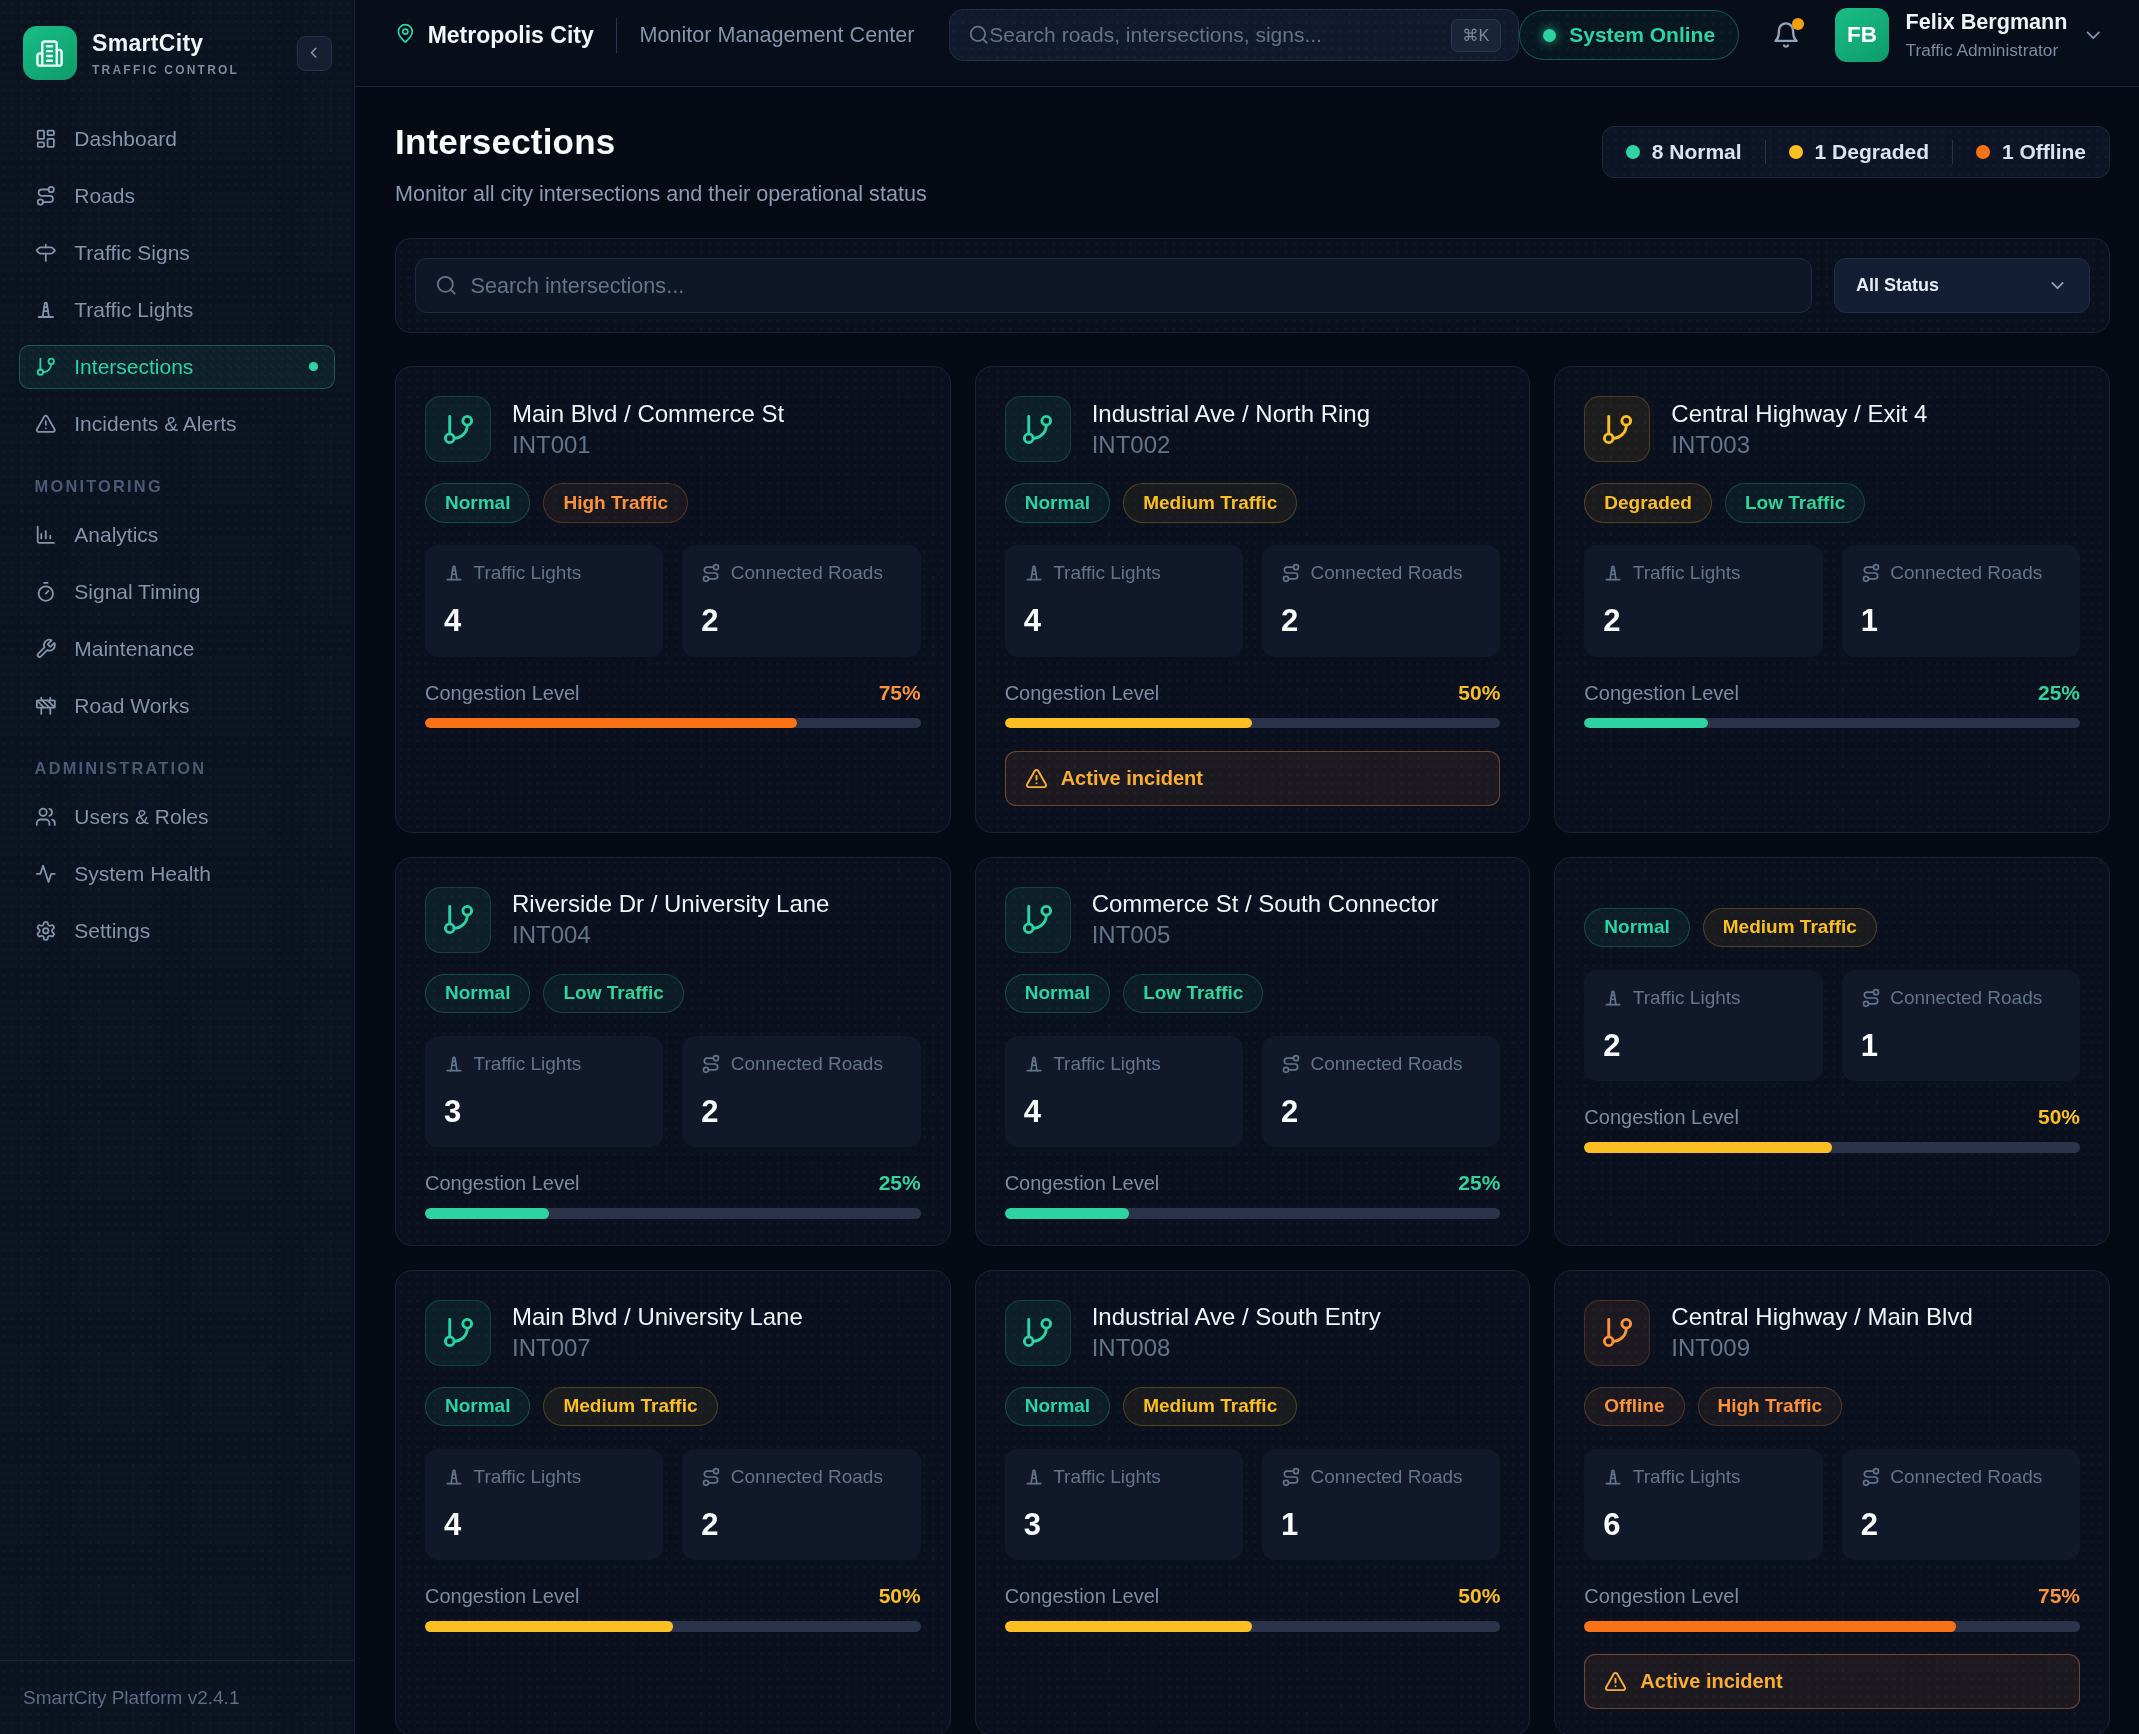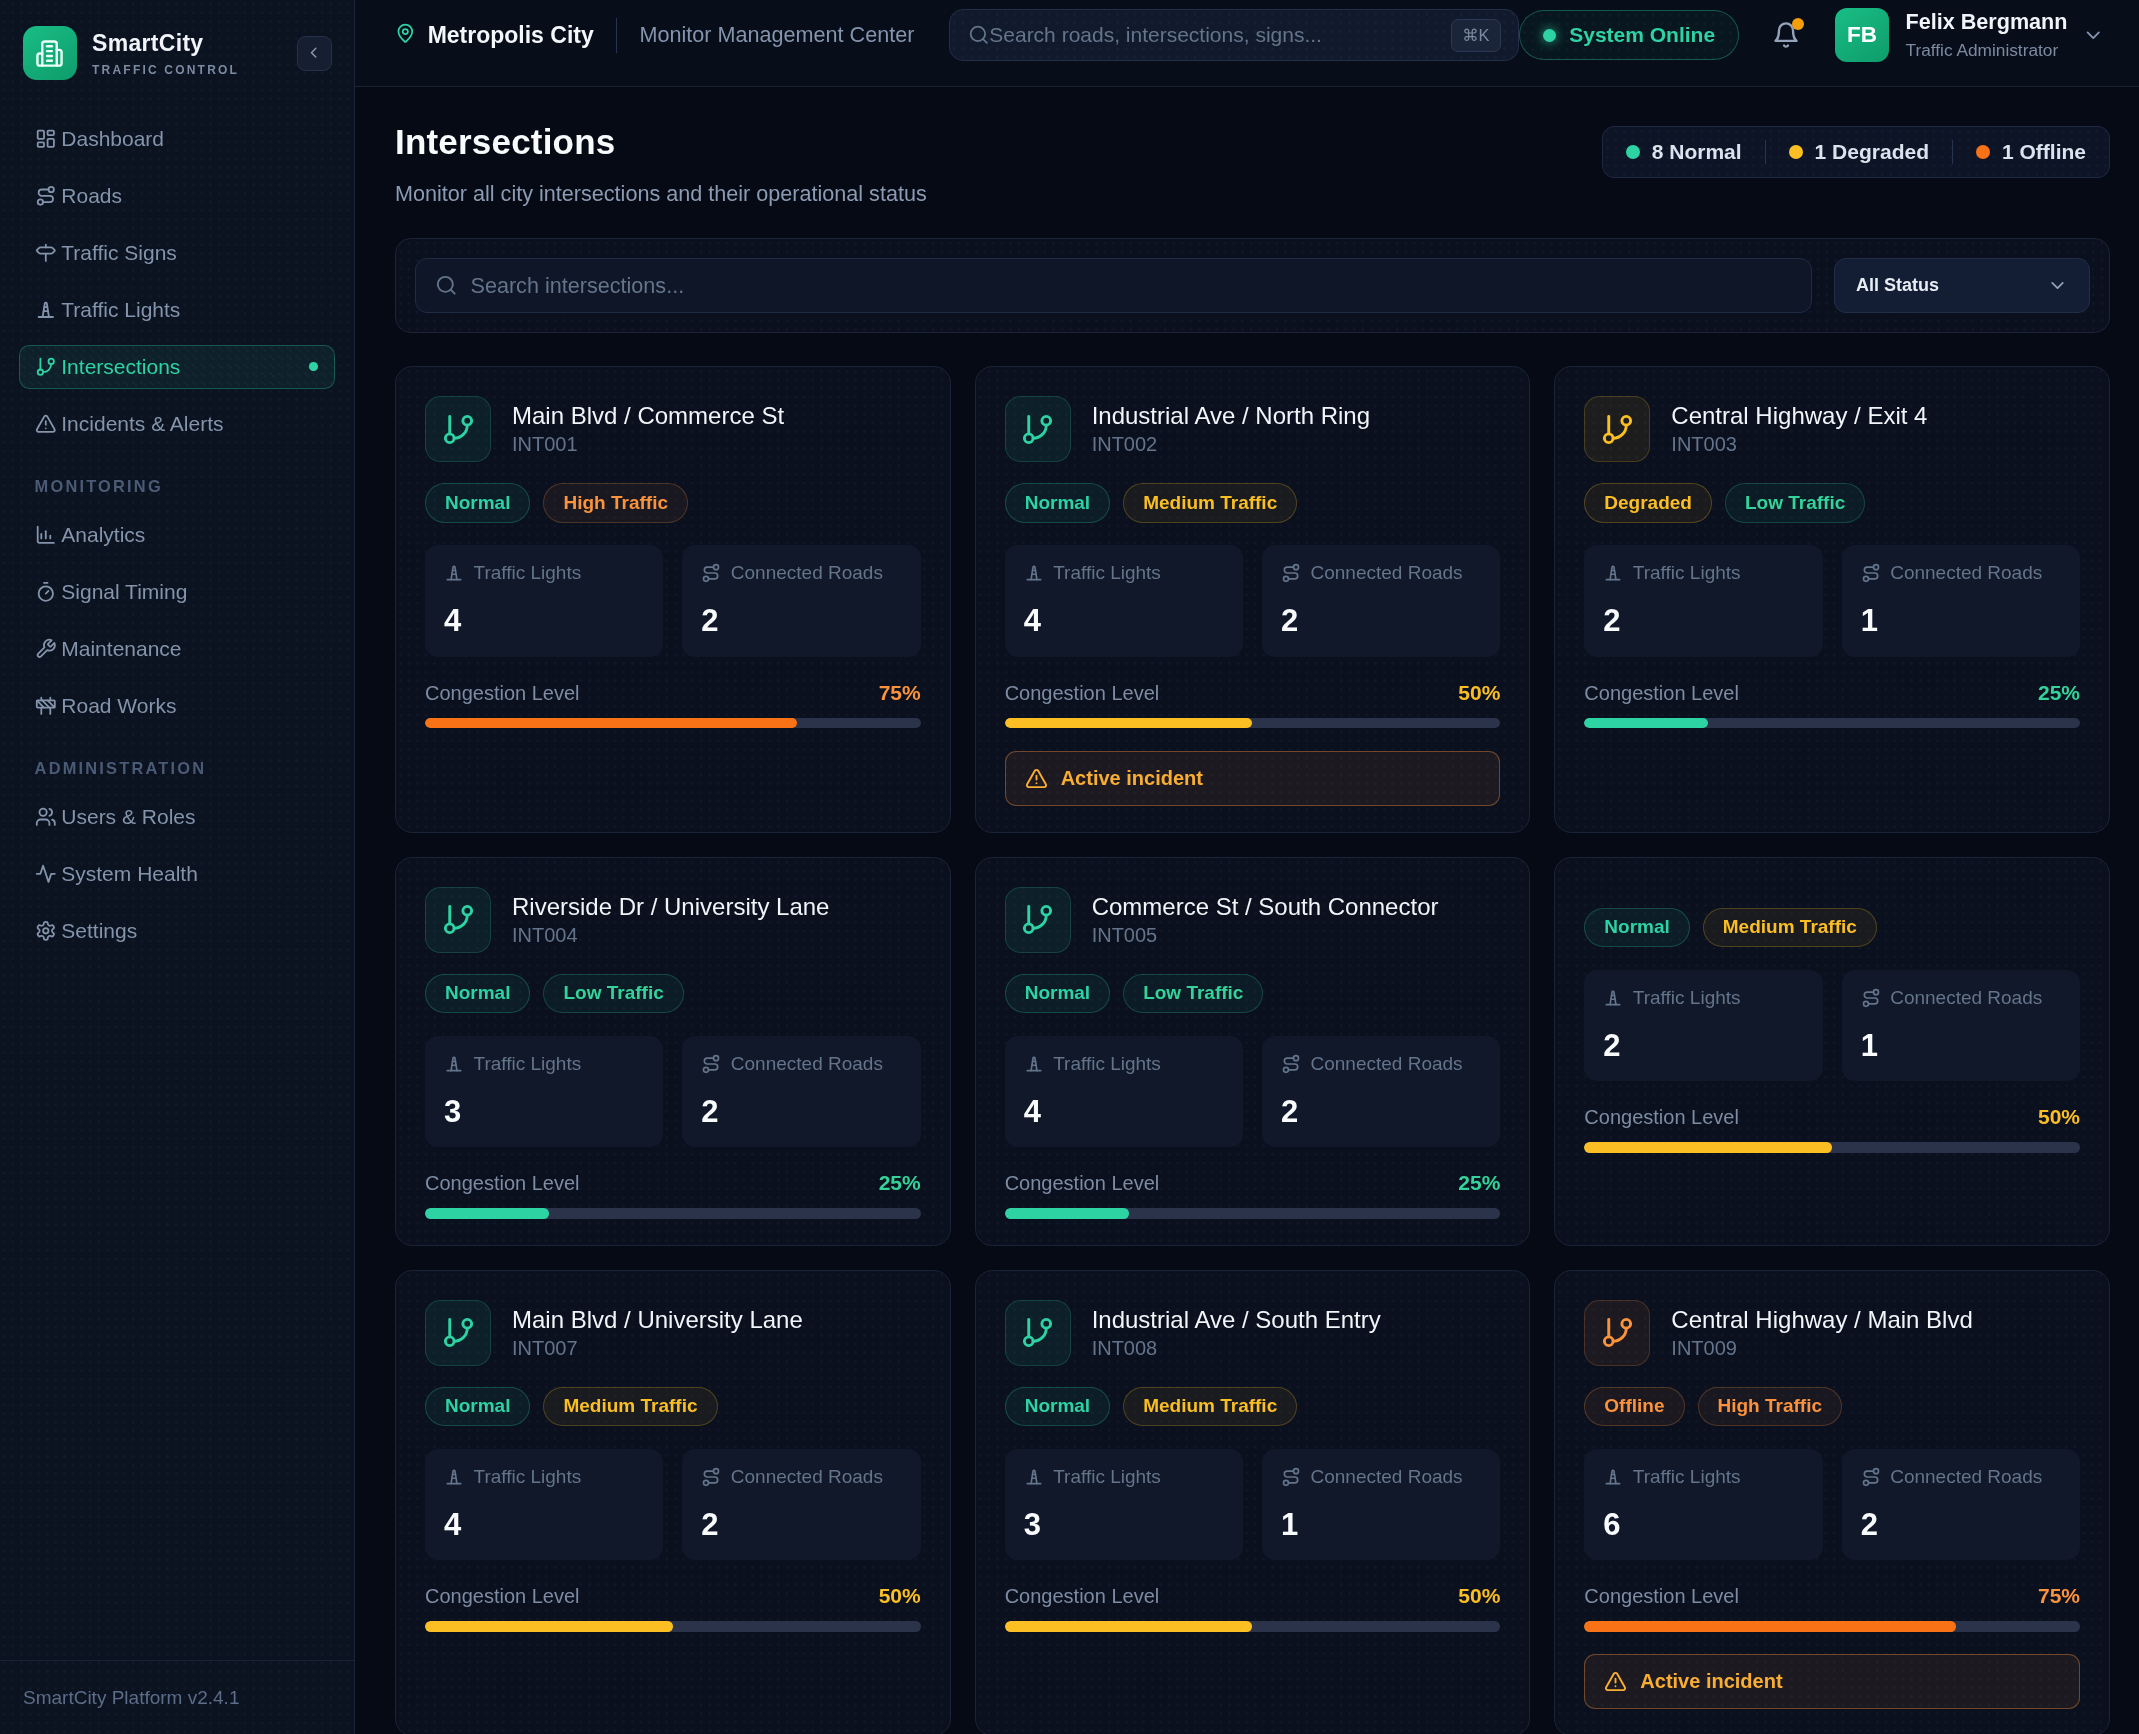--- a/index.html
+++ b/index.html
@@ -28,21 +28,21 @@
   .brand-name { font-size:23px; font-weight:bold; color:#f1f5f9; letter-spacing:0.3px; }
   .brand-sub { font-size:12px; font-weight:bold; color:#7c8ba1; letter-spacing:2.2px; margin-top:6px; }
   .collapse-btn {
     margin-left:auto; width:35px; height:35px; border-radius:8.6px;
     background:#161f31; border:0.9px solid #26324b; color:#8b9bb4;
     display:flex; align-items:center; justify-content:center; cursor:pointer;
   }
   .collapse-btn svg { width:17.3px; height:17.3px; }
   nav { flex:1; padding:14px 19px 0 19px; overflow:hidden; }
   .nav-item {
-    display:flex; align-items:center; gap:5px; height:44px; padding:0 14.7px;
+    display:flex; align-items:center; gap:18px; height:44px; padding:0 14.7px;
     border-radius:10.4px; color:#8494ab; font-size:21px; margin-bottom:13px;
     border:0.9px solid transparent; cursor:pointer; position:relative;
   }
   .nav-item svg { width:21.6px; height:21.6px; flex:none; }
   .nav-item.active { color:#2ed3a4; background-color:rgba(46,211,164,.08); border-color:rgba(46,211,164,.32); }
   .nav-dot { position:absolute; right:16.4px; width:8.6px; height:8.6px; border-radius:50%; background:#2ed3a4; }
   .nav-label { white-space:nowrap; }
   .section-label { font-size:16.4px; font-weight:bold; letter-spacing:2.2px; color:#4b5b76; margin:31px 0 17.3px 15.6px; }
   .side-foot { border-top:0.9px solid #1b2437; padding:26px 23px; font-size:19px; color:#5d6d89; }
 
@@ -128,21 +128,21 @@
   
   .grid { margin-top:33px; display:grid; grid-template-columns:repeat(3,1fr); gap:24px; }
   .card {
     background-color:#0a101e; border:0.9px solid #1a2338; border-radius:17.3px;
     padding:29px 29px 26px 29px; display:flex; flex-direction:column; cursor:pointer;
   }
   .chead { display:flex; align-items:center; gap:21px; }
   .tile { width:66px; height:66px; border-radius:15.6px; flex:none; display:flex; align-items:center; justify-content:center; border:0.9px solid transparent; }
   .tile svg { width:35px; height:35px; }
   .ctitle { font-size:24px; font-weight:normal; color:#f1f5f9; }
-  .cid { font-size:20px; color:#64748b; margin-top:3px; }
+  .cid { font-size:24px; color:#64748b; margin-top:3px; }
   .badges { margin-top:21px; display:flex; gap:13px; }
   .badge { font-size:19px; font-weight:600; padding:7.8px 19px; border-radius:864px; border:0.9px solid transparent; white-space:nowrap; }
   .stats { margin-top:22.5px; display:grid; grid-template-columns:1fr 1fr; gap:19px; }
   .stat { background-color:#10182a; border-radius:13px; padding:17.3px 19px; }
   .stat-label { display:flex; align-items:center; gap:9.5px; font-size:19px; color:#64748b; }
   .stat-label svg { width:20px; height:20px; flex:none; }
   .stat-value { font-size:31px; font-weight:bold; color:#f8fafc; margin-top:19px; }
   .crow { margin-top:24px; display:flex; justify-content:space-between; align-items:baseline; }
   .clabel { font-size:20px; color:#7e8ca3; }
   .cpct { font-size:21px; font-weight:bold; }

